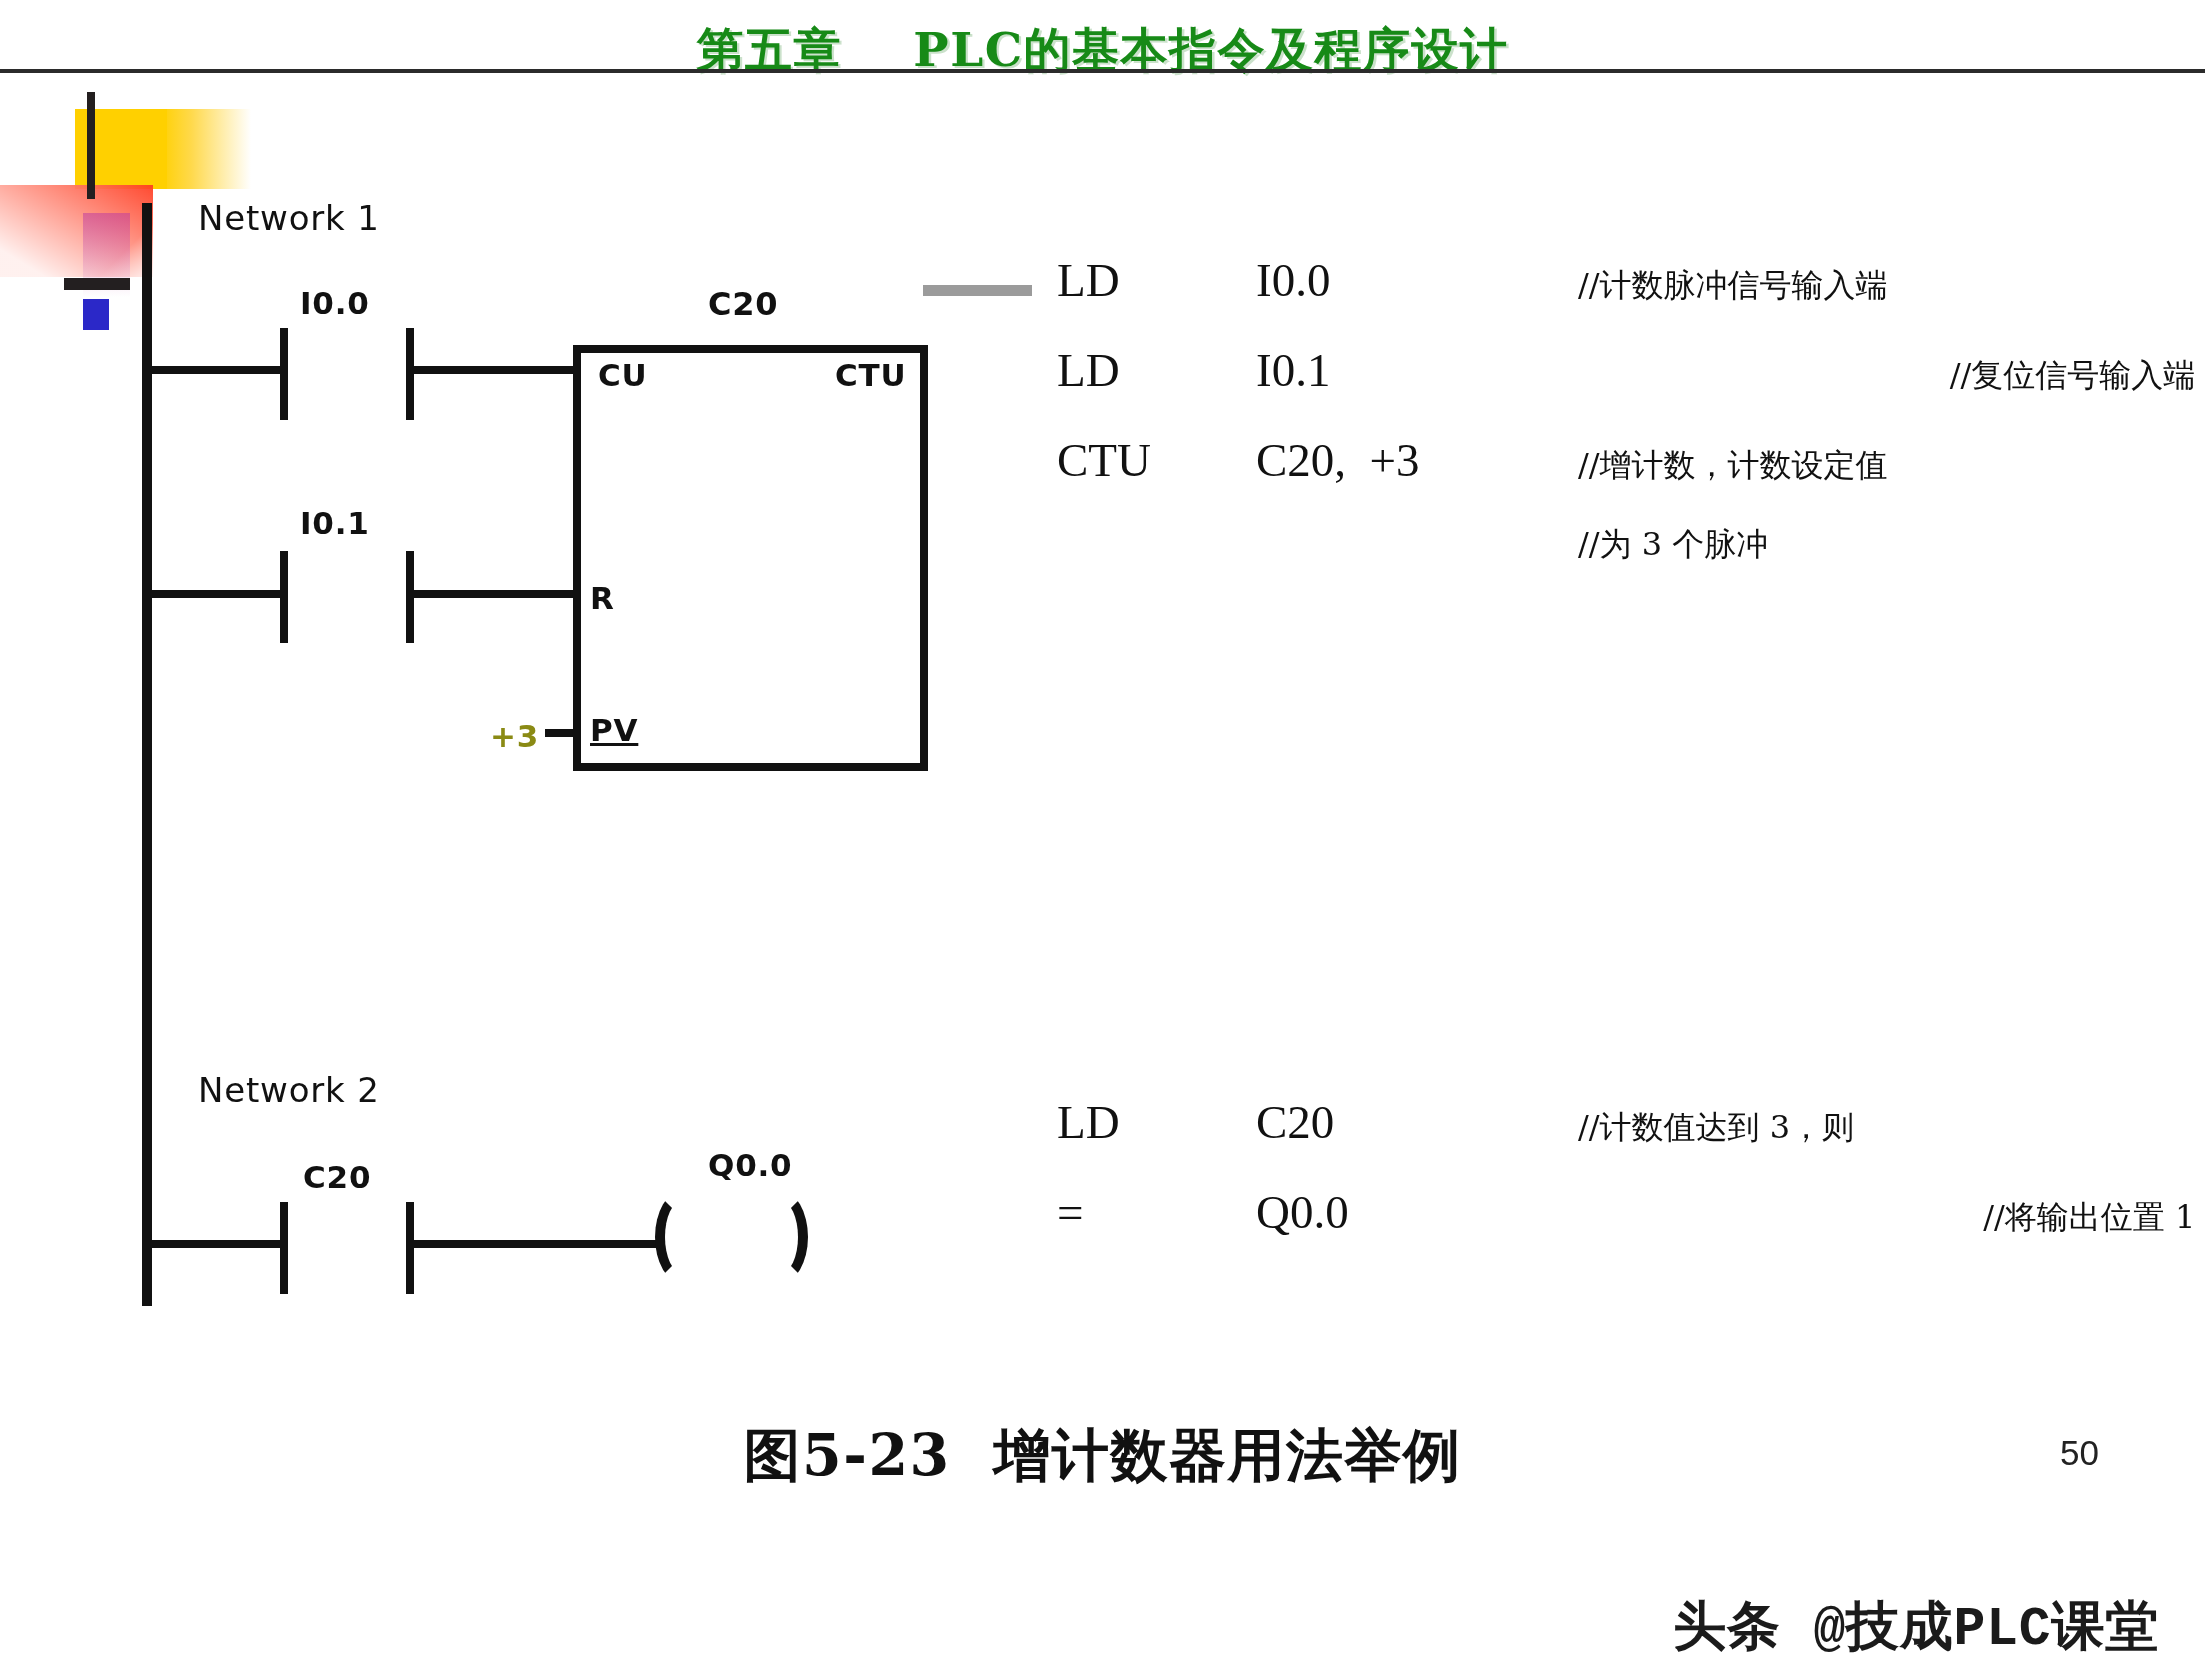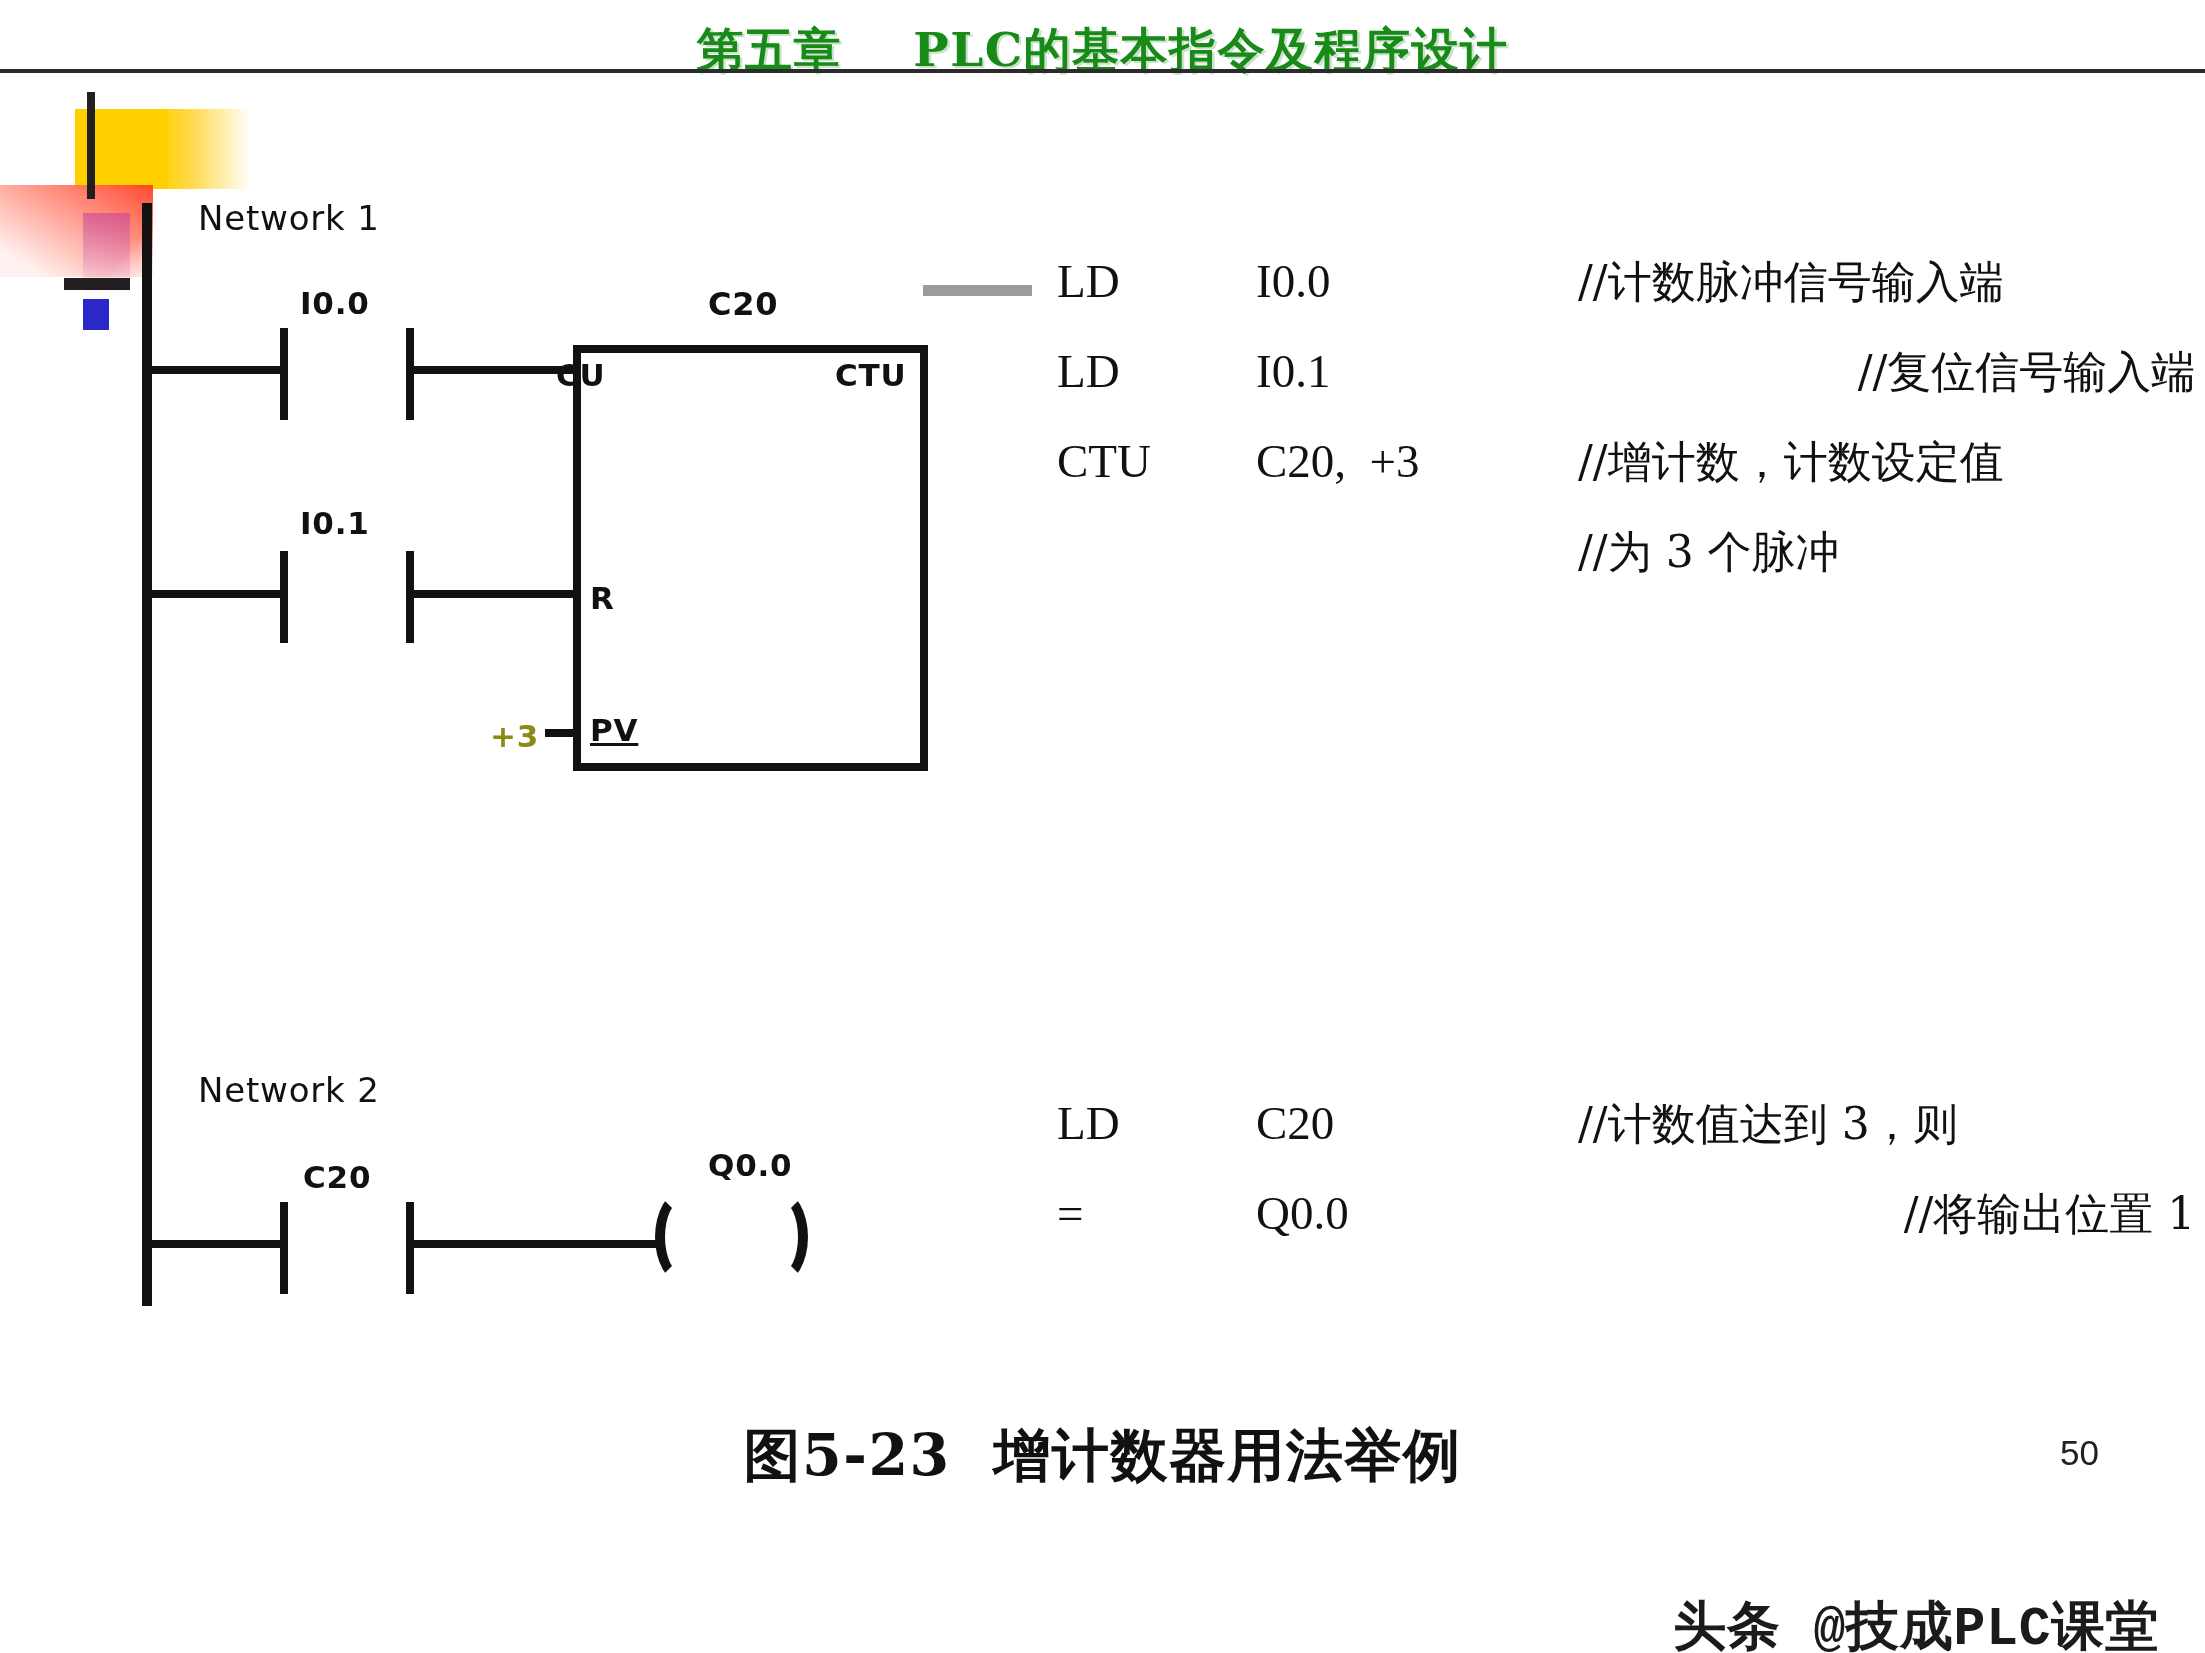--- a/index.html
+++ b/index.html
@@ -113,21 +113,21 @@
   }
   .box-pin{
     position:absolute;
     font-family:"DejaVu Sans", sans-serif;
     font-weight:bold;
     font-size:31px;
     color:#111;
     letter-spacing:0.8px;
     white-space:nowrap;
   }
-  #pin-cu{left:556px;top:357px;}
+  #pin-cu{left:598px;top:357px;}
   #pin-ctu{left:835px;top:357px;}
   #pin-r{left:590px;top:580px;}
   #pin-pv{left:590px;top:712px;text-decoration:underline;}
   #ctu-name{
     position:absolute;left:708px;top:285px;
     font-family:"DejaVu Sans", sans-serif;
     font-weight:bold;font-size:32px;color:#111;letter-spacing:0.8px;
   }
   #pv-value{
     position:absolute;left:490px;top:718px;
@@ -162,21 +162,21 @@
     font-family:"Liberation Serif", serif;
     font-size:47px;
     color:#111;
     white-space:pre;
   }
   .stl-op{width:199px;flex:0 0 199px;}
   .stl-arg{width:322px;flex:0 0 322px;}
   .stl-cmt{
     flex:1 1 auto;
     font-family:"DejaVu Serif", serif;
-    font-size:44px;
+    font-size:32px;
   }
   .stl-cmt.indent{text-align:right;padding-right:10.7px;}
 
   #gray-dash{
     position:absolute;left:923px;top:285px;width:109px;height:10.7px;
     background:#9b9b9b;
   }
 
   
   #caption{

